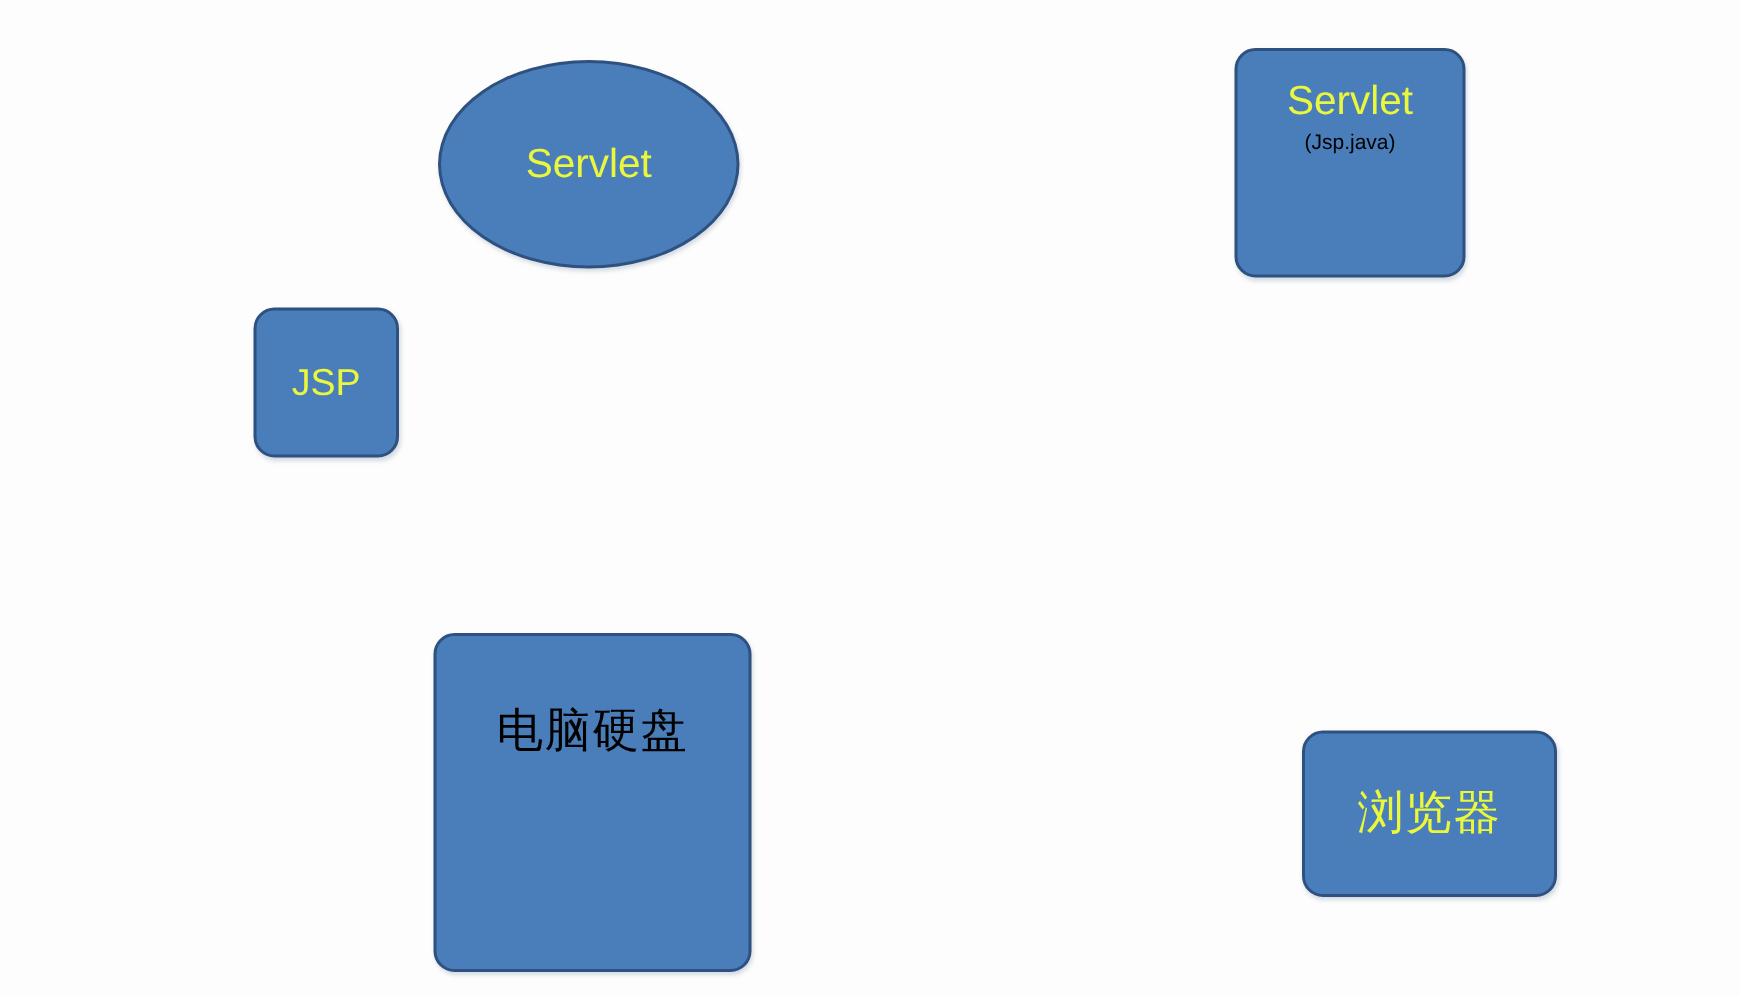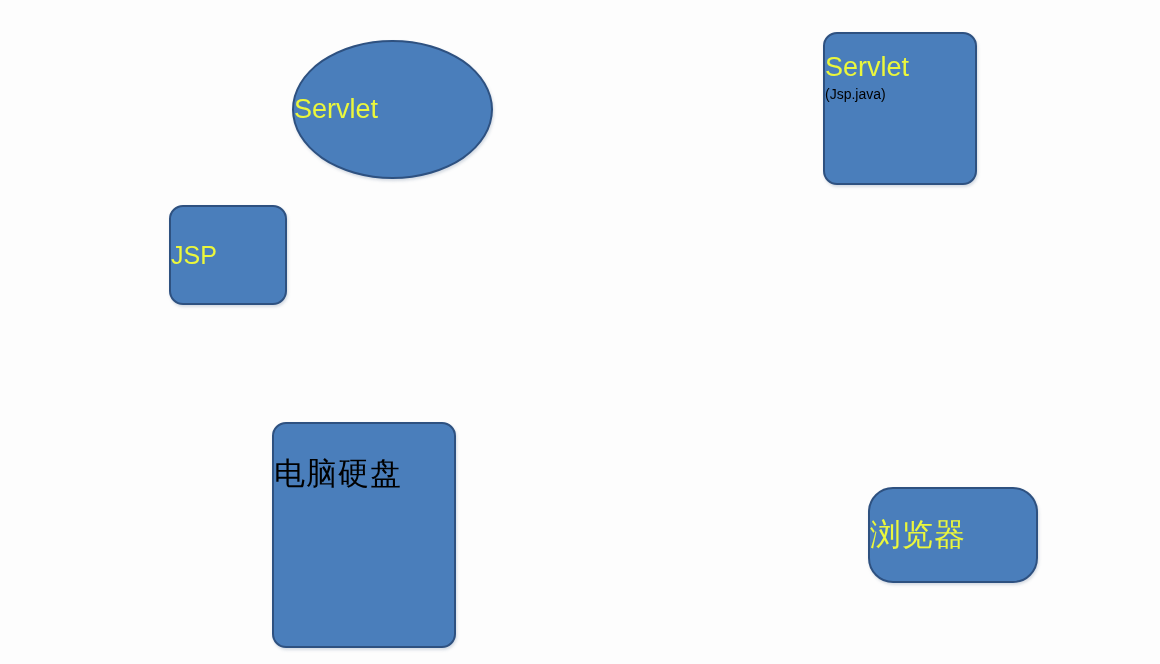--- a/index.html
+++ b/index.html
@@ -20,21 +20,21 @@
     height: 664px;
     background: #fdfdfd;
   }
   .node {
     position: absolute;
     box-sizing: border-box;
     background: #4a7ebb;
     border: 2px solid #2e5180;
     display: flex;
     flex-direction: column;
-    align-items: flex-start;
+    align-items: center;
     box-shadow: 1px 2px 3px rgba(120,140,165,0.30);
   }
   .node.rect {
     border-radius: 14px;
   }
   .node.ellipse {
     border-radius: 50%;
     justify-content: center;
   }
   .label {
@@ -56,36 +56,35 @@
 
   #node-servlet {
     left: 823px;  top: 32px;  width: 154px; height: 153px;
     justify-content: flex-start;
     padding-top: 19px;
   }
   #node-servlet .title    { font-size: 27px; }
   #node-servlet .subtitle { font-size: 14px; margin-top: 6px; }
 
   #node-jsp {
-    left: 169px;  top: 205px; width: 118px;  height: 100px;
+    left: 169px;  top: 205px; width: 97px;  height: 100px;
     justify-content: center;
   }
   #node-jsp .label { font-size: 25px; }
 
   #node-harddisk {
-    left: 272px;  top: 422px; width: 184px; height: 226px;
+    left: 289px;  top: 422px; width: 212px; height: 226px;
     justify-content: flex-start;
-    padding-top: 34px;
+    padding-top: 47px;
   }
   #node-harddisk .label { font-size: 31px; letter-spacing: 1px; }
 
   #node-browser {
-    left: 868px;  top: 487px; width: 170px; height: 96px;
+    left: 868px;  top: 487px; width: 170px; height: 111px;
     justify-content: center;
-    border-radius: 25px;
   }
   #node-browser .label { font-size: 31px; letter-spacing: 1px; }
 </style>
 </head>
 <body>
 
 <div id="canvas">
 
   <div class="node ellipse" id="node-tomcat">
     <span class="label yellow sans">Servlet</span>

